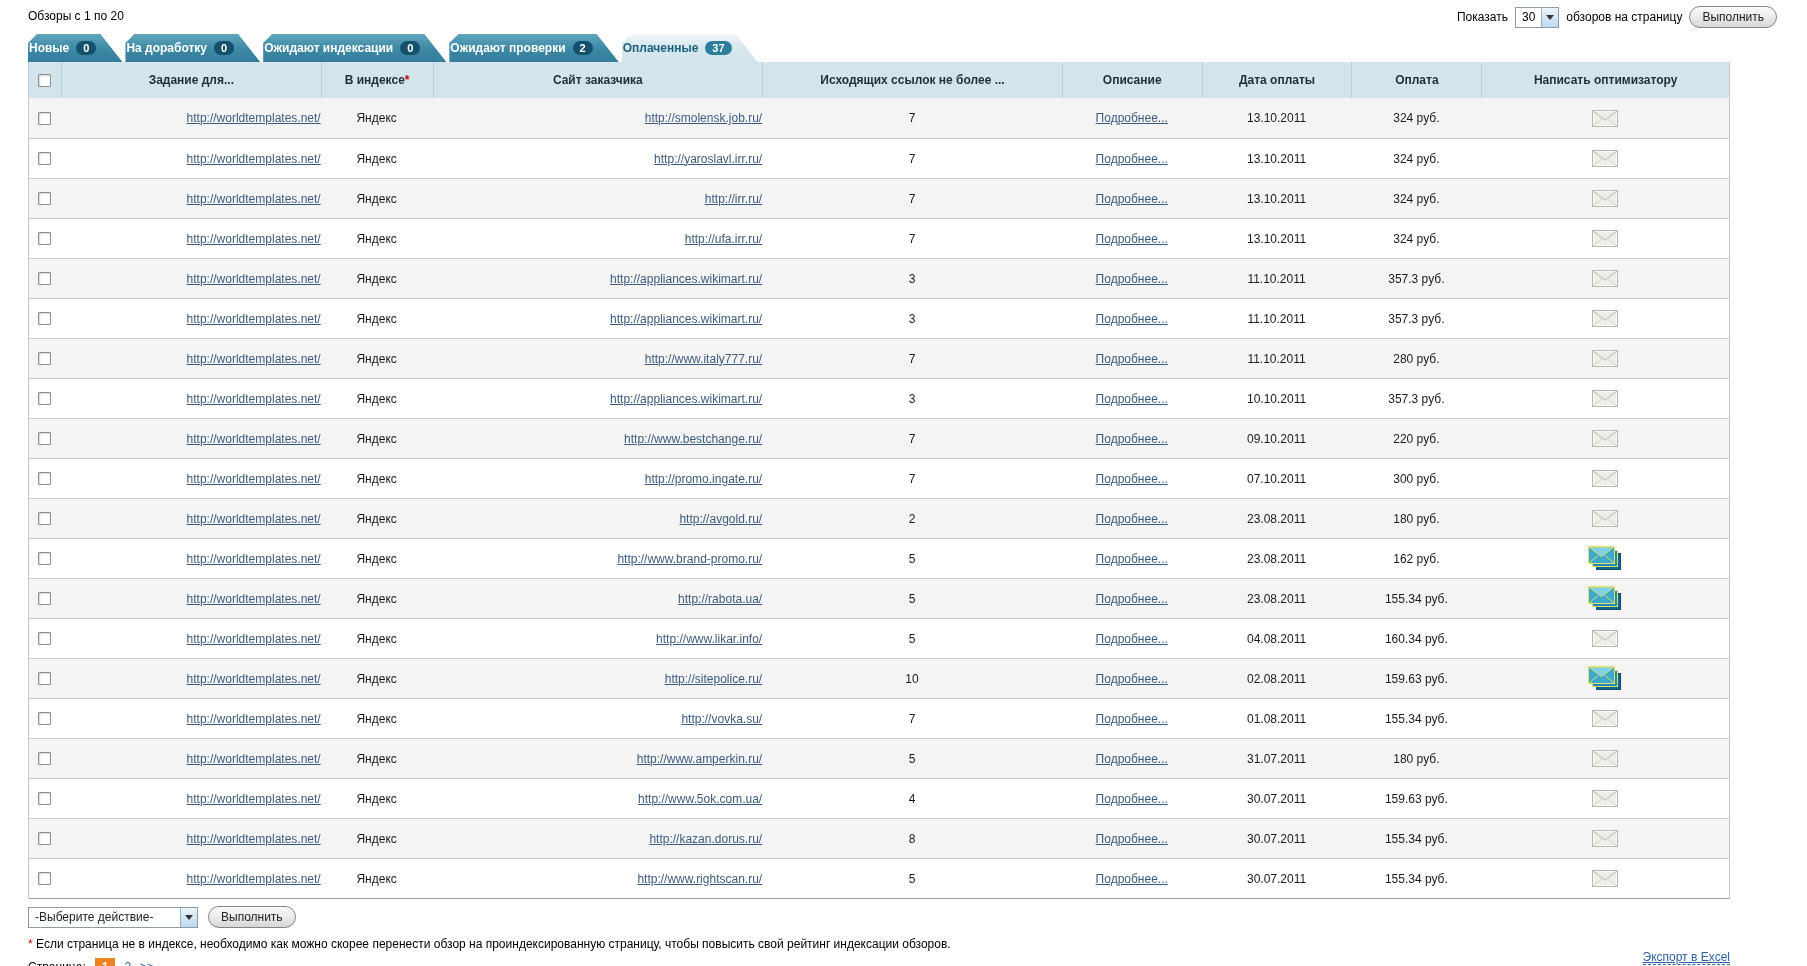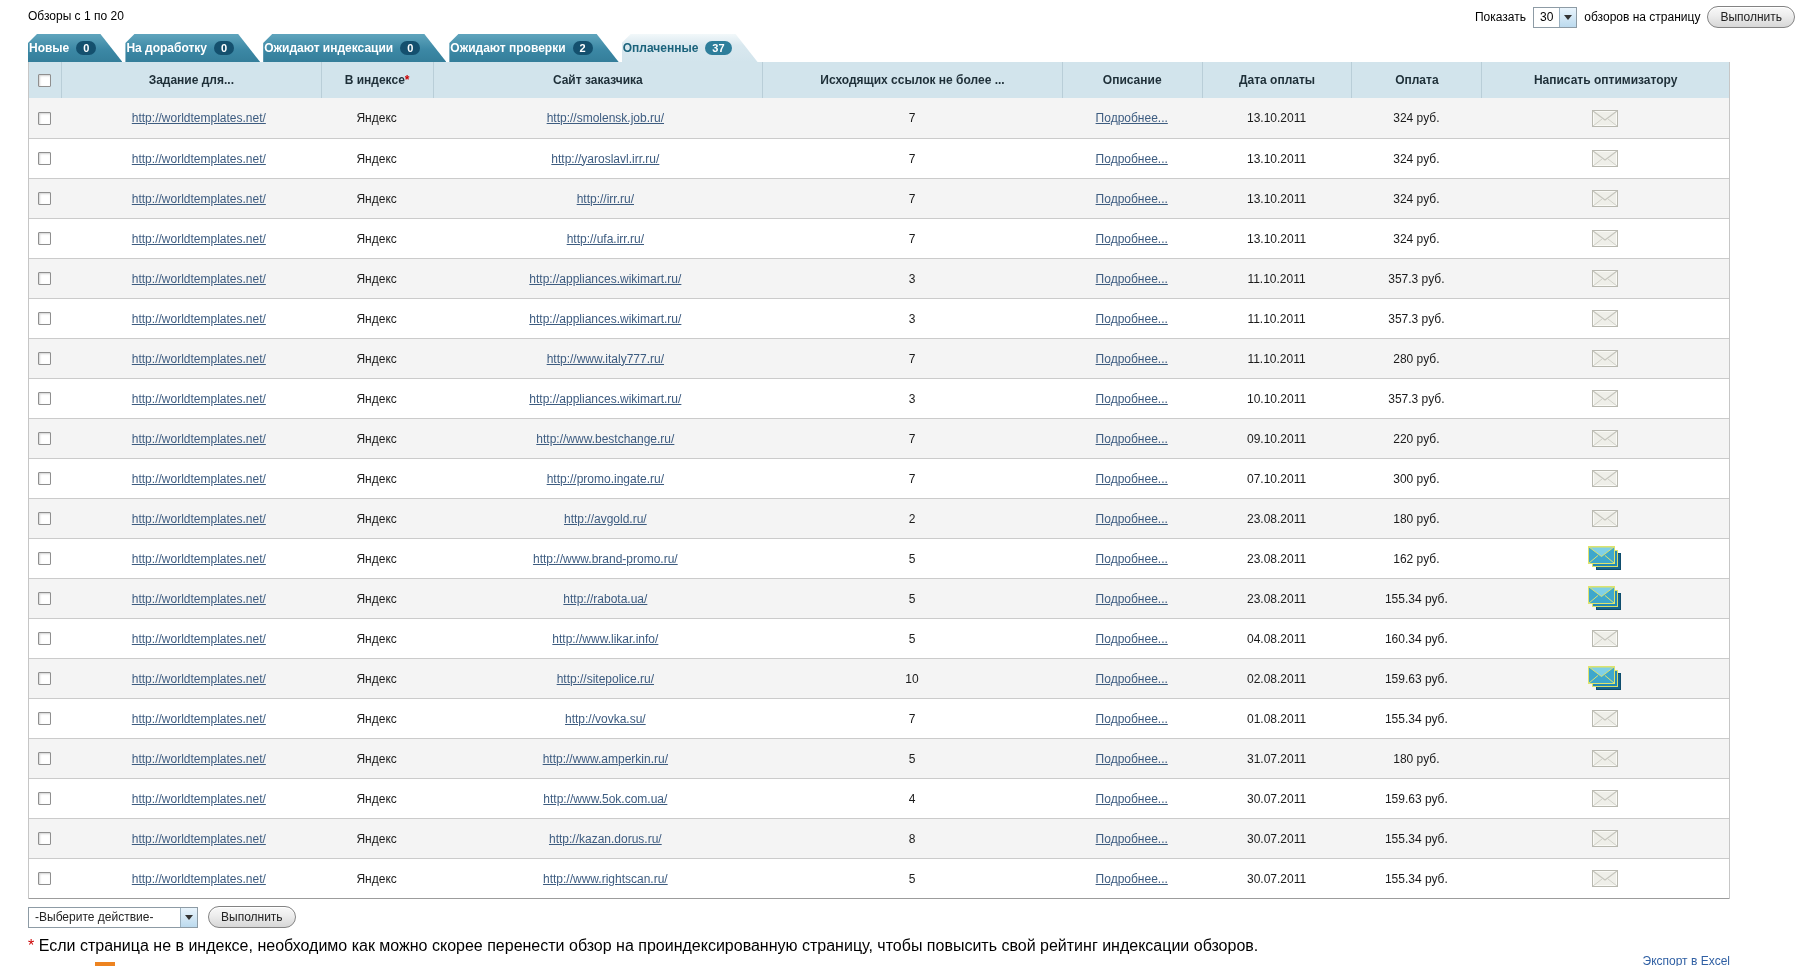--- a/index.html
+++ b/index.html
@@ -1,21 +1,21 @@
 <!DOCTYPE html>
 <html><head>
 <meta charset="utf-8">
 <style>
   * { margin:0; padding:0; box-sizing:border-box; }
   html,body { width:1807px; height:966px; background:#fff; overflow:hidden;
               font-family:"Liberation Sans","DejaVu Sans",sans-serif; font-size:12px; color:#000; }
 
   .topbar { position:relative; height:30px; padding:9px 14px 0 28px; }
   .page-title { font-size:12px; color:#000;margin-top:13px; }
-  .top-controls { position:absolute; right:12px; top:6px; display:flex; align-items:center; gap:7px; }
+  .top-controls { position:absolute; right:30px; top:6px; display:flex; align-items:center; gap:7px; }
 
   
   .btn { display:inline-block; height:22px; padding:3px 12px 0; font-size:12px; color:#222;
          border:1px solid #838383; border-radius:11px;
          background:linear-gradient(#f9f9f9,#ececec 45%,#d7d7d7); box-shadow:inset 0 1px 0 #fff;
          cursor:default; }
   .mini-select { display:flex; align-items:center; height:21px; border:1px solid #8d9ba5;
                  background:#fff; }
   .mini-select .val { padding:0 6px; min-width:24px; }
   .mini-select .arrow-box { width:17px; height:19px; border-left:1px solid #9ab0bf;
@@ -42,31 +42,31 @@
   .th:first-child { border-left:none; }
   .red { color:#cc0000; }
   .trow { display:flex; height:40px; border-top:1px solid #cbcbcb; background:#fff; }
   .trow.odd { background:#f4f4f4; }
   .trow:first-child { border-top:none; }
   .table-bottom { border-top:1px solid #9c9c9c; }
   .td { display:flex; align-items:center; justify-content:center; font-size:12px; color:#1a1a1a; }
   .td a, .link { color:#3d5c80; text-decoration:underline; cursor:pointer; }
   .c0{width:32px} .c1{width:260px} .c2{width:112px} .c3{width:330px} .c4{width:300px}
   .c5{width:140px} .c6{width:150px} .c7{width:130px} .c8{width:248px}
-  .td.c1,.td.c3 { justify-content:center; padding-left:16px; }
+  .td.c1,.td.c3 { justify-content:flex-end; padding-left:16px; }
   .checkbox { width:13px; height:13px; border:1px solid #8f8f8f; background:#fff;
               box-shadow:inset 1px 1px 2px rgba(0,0,0,.18); border-radius:1px; }
   .mailbtn { display:flex; align-items:center; justify-content:center; cursor:pointer; }
 
   
   .actionbar { margin:7px 0 0 28px; width:1702px; display:flex; 
                align-items:center; gap:10px; }
   .big-select { width:170px; height:21px; }
   .big-select .val { flex:1; color:#222; }
-  .note { margin:9px 0 0 28px; font-size:16px; }
+  .note { margin:9px 0 0 28px; font-size:12px; }
   .pager-row { position:relative; margin:7px 0 0 28px; width:1702px; display:flex;
                align-items:center; gap:9px; }
   .page-current { background:#ed8320; color:#fff; font-weight:bold; padding:2px 7px; }
   .pager-row a { color:#2f5fa3; text-decoration:underline; cursor:pointer; }
   .export { position:absolute; right:0; top:-8px; color:#3566a5; text-decoration:none;
             border-bottom:1px dashed #3566a5; cursor:pointer; }
 </style>
 </head>
 <body>
 

